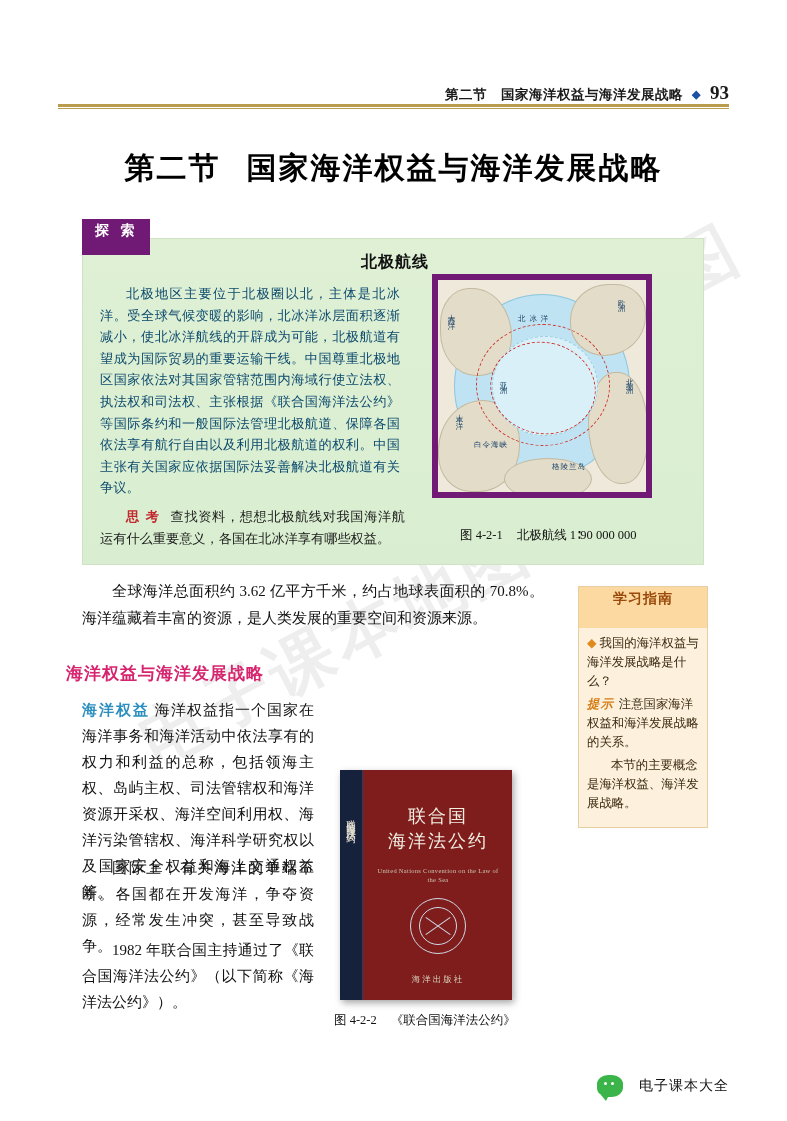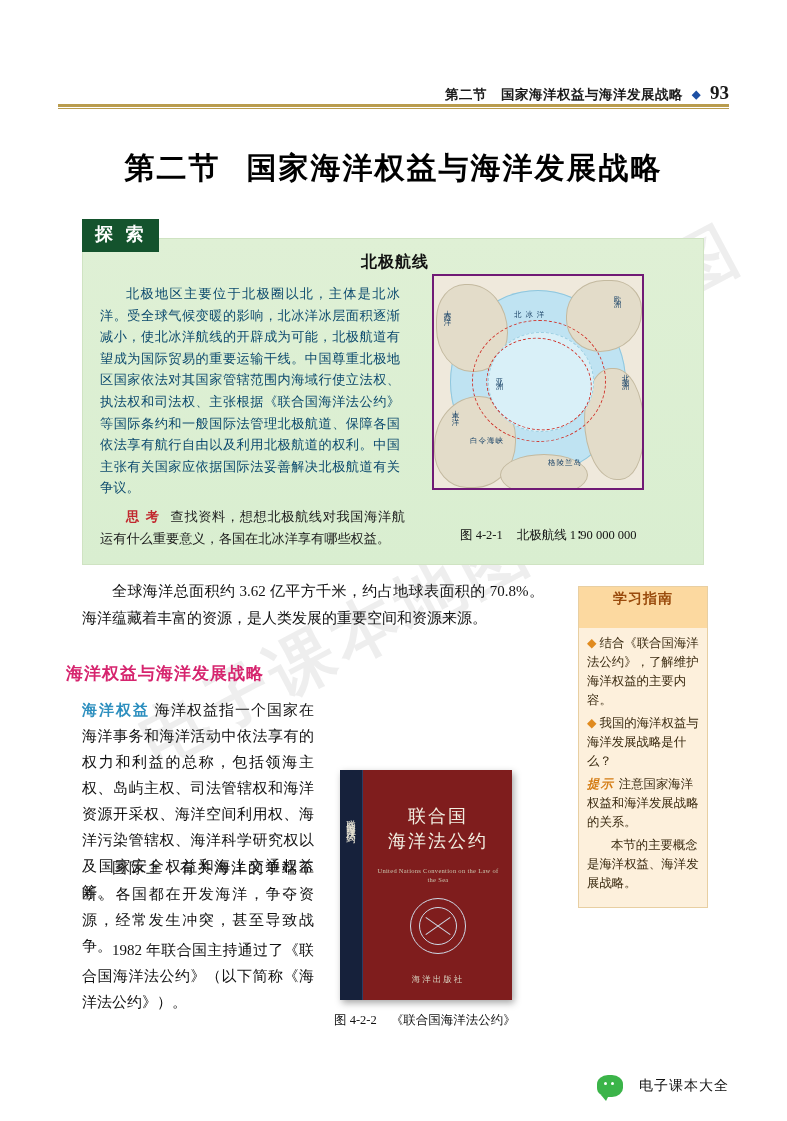--- a/index.html
+++ b/index.html
@@ -76,26 +76,26 @@
     font-family: "Liberation Serif", serif;
     color: #000;
   }
   .sec-title .num { margin-right: 26px; }
 
   
   .explore-tag {
     position: absolute;
     left: 82px;
     top: 219px;
-    background: #14532d;
+    background: #701a75;
     color: #fff;
-    font-size: 18px;
+    font-size: 14px;
     font-weight: bold;
     letter-spacing: 4px;
-    padding: 3px 11px 6px 13px;
+    padding: 3px 11px 15px 13px;
     z-index: 3;
   }
   .explore-box {
     position: absolute;
     left: 82px;
     top: 238px;
     width: 620px;
     height: 325px;
     background: #dff0d8;
     background: linear-gradient(180deg,#dff0d5 0%, #d9eed0 100%);
@@ -143,21 +143,21 @@
   }
 
   
   .map-wrap {
     position: absolute;
     left: 432px;
     top: 274px;
     width: 208px;
     height: 212px;
     background: #efe9dc;
-    border: 2px solid #701a75;
+    border: 6px solid #701a75;
     overflow: hidden;
   }
   .map-ocean {
     position: absolute;
     left: 16px; top: 14px;
     width: 176px; height: 184px;
     background: #bfe3f2;
     border-radius: 50%;
     box-shadow: inset 0 0 0 1px #8fc6dd;
   }
@@ -494,21 +494,20 @@
     <span class="term">海洋权益</span>
     <span>海洋权益指一个国家在海洋事务和海洋活动中依法享有的权力和利益的总称，包括领海主权、岛屿主权、司法管辖权和海洋资源开采权、海洋空间利用权、海洋污染管辖权、海洋科学研究权以及国家安全权益和海上交通权益等。</span>
   </div>
 
   <div class="body-p3">国际上，有关海洋的争端不断。各国都在开发海洋，争夺资源，经常发生冲突，甚至导致战争。</div>
   <div class="body-p4">1982 年联合国主持通过了《联合国海洋法公约》（以下简称《海洋法公约》）。</div>
 
   <div class="guide">
     <div class="guide-head">学习指南</div>
     <div class="guide-body">
-      <p><span class="bullet">◆</span><span>结合《联合国海洋法公约》，了解维护海洋权益的主要内容。</span></p>
       <p><span class="bullet">◆</span><span>我国的海洋权益与海洋发展战略是什么？</span></p>
       <p><span class="tip">提示</span><span>注意国家海洋权益和海洋发展战略的关系。</span></p>
       <p class="guide-last">本节的主要概念是海洋权益、海洋发展战略。</p>
     </div>
   </div>
 
   <div class="book">
     <div class="spine">
       <div class="spine-text">联合国海洋法公约</div>
     </div>

